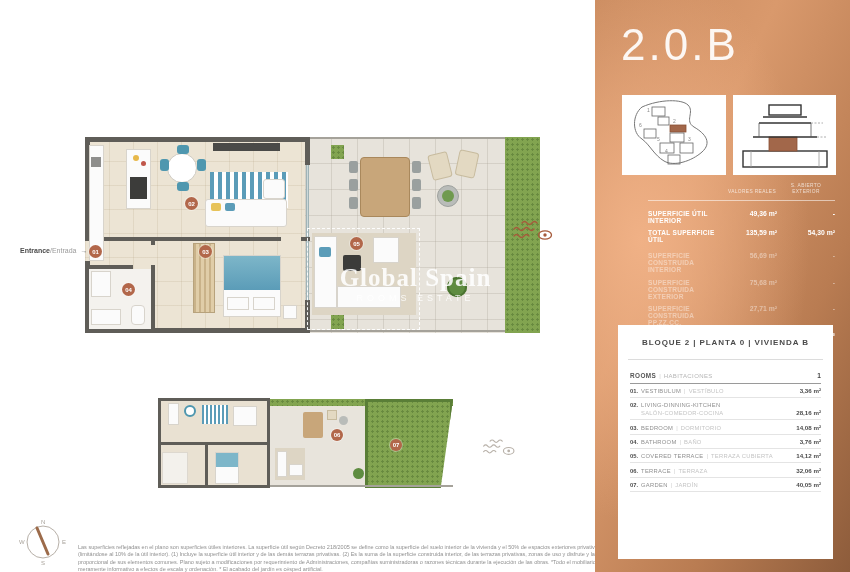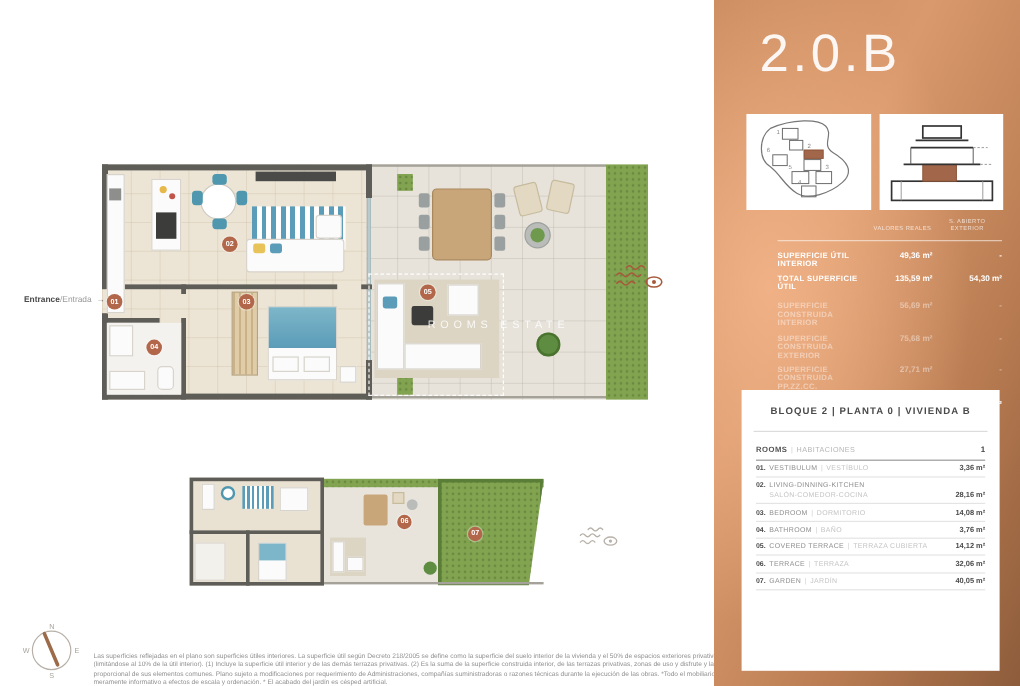--- a/index.html
+++ b/index.html
@@ -5,21 +5,21 @@
   * { margin:0; padding:0; box-sizing:border-box; }
   body { background:#fff; font-family:"Liberation Sans", sans-serif; }
   .page { position:relative; width:850px; height:572px; background:#ffffff; overflow:hidden; }
 
   
   .panel { position:absolute; top:0; right:0; width:255px; height:572px;
     background:
       radial-gradient(120% 90% at 18% 42%, #f0b186 0%, rgba(240,177,134,0) 55%),
       linear-gradient(115deg, #c98a5e 0%, #d9996c 35%, #b97c52 70%, #8d5c3b 100%);
   }
-  .unit-code { position:absolute; left:38px; top:20px; font-size:44px; font-weight:400;
+  .unit-code { position:absolute; left:26px; top:20px; font-size:44px; font-weight:400;
     color:rgba(255,255,255,.92); letter-spacing:3px; }
   .thumb { position:absolute; top:95px; width:104px; height:80px; background:#fff; }
   .thumb.t1 { left:27px; } .thumb.t2 { left:138px; width:103px; }
 
   
   .stable { position:absolute; left:53px; top:183px; width:187px; color:#fff; }
   .shead { display:flex; align-items:flex-end; border-bottom:1px solid rgba(255,255,255,.55);
     padding-bottom:5px; margin-bottom:9px; }
   .shead .sp { flex:1; }
   .shead .hc { width:50px; text-align:center; font-size:4.8px; line-height:1.25;
@@ -186,20 +186,21 @@
     <div class="marker" style="left:265px;top:100px;">
         <span>05</span>
       </div>
   </div>
 
   <div class="entrance">
     <span class="en">Entrance</span><span class="es">/Entrada</span><span class="ar">→</span>
   </div>
 
   <div class="watermark">
+    <div class="wm1">Global Spain</div>
     <div class="wm2">ROOMS ESTATE</div>
   </div>
 
   <div class="waves" style="left:512px;top:219px;">
     <svg width="42" height="26" viewBox="0 0 42 26" fill="none" stroke="#a65a3b" stroke-width="1.3" stroke-linecap="round">
       <path d="M10 4 q2.5 -3 5 0 q2.5 3 5 0 q2.5 -3 5 0"></path>
       <path d="M2 10 q2.5 -3 5 0 q2.5 3 5 0 q2.5 -3 5 0 q2.5 3 5 0"></path>
       <path d="M2 17 q2.5 -3 5 0 q2.5 3 5 0 q2.5 -3 5 0"></path>
       <ellipse cx="33" cy="16" rx="6.5" ry="4.2"></ellipse>
       <circle cx="33" cy="16" r="1.7" fill="#a65a3b" stroke="none"></circle>

